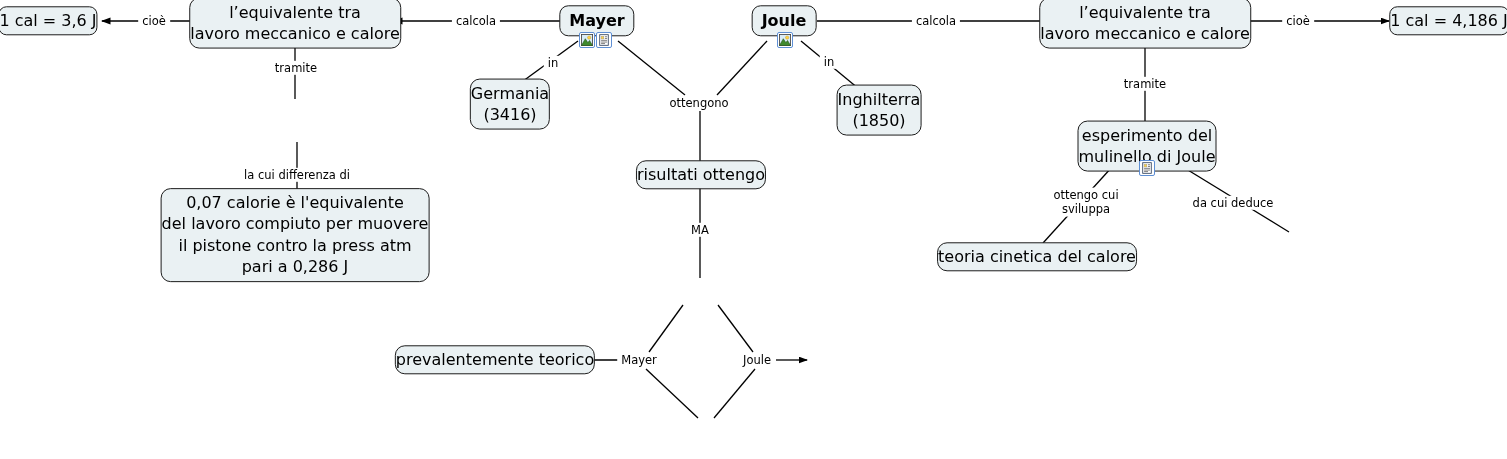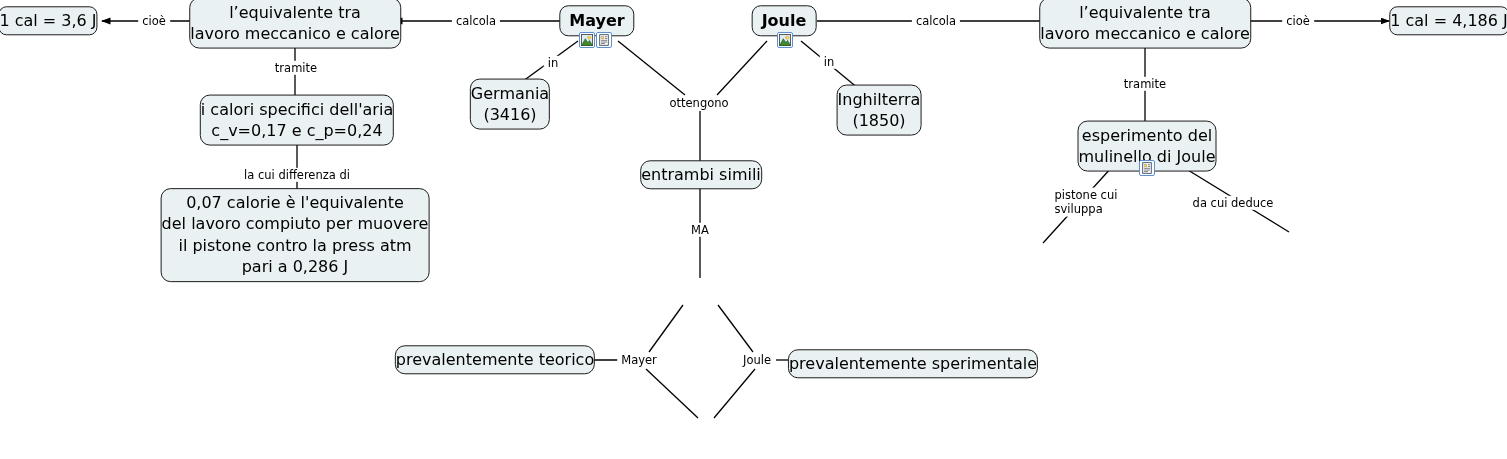--- a/index.html
+++ b/index.html
@@ -8,21 +8,21 @@
     width:1507px;height:459px;
     background:#ffffff;
     font-family:"DejaVu Sans","Liberation Sans",sans-serif;
     color:#000;
     overflow:hidden;
   }
   #wires{position:absolute;left:0;top:0;z-index:0;}
   .label{
     position:absolute;transform:translate(-50%,-50%);
     background:#ffffff;padding:0 4px;
-    font-size:11.5px;line-height:1.25;text-align:left;white-space:pre;
+    font-size:11.5px;line-height:1.25;text-align:center;white-space:pre;
     z-index:1;
   }
   .node{
     position:absolute;transform:translate(-50%,-50%);
     background:#eaf1f3;border:1.5px solid #1c1c1c;border-radius:10px;
     padding:3px 0;font-size:16px;line-height:1.34;text-align:center;white-space:pre;
     z-index:2;
   }
   .node.title{font-size:16px;font-weight:bold;padding:4px 9px;border-radius:9px;}
   .node.pill{border-radius:8px;}
@@ -75,49 +75,47 @@
   <div class="label" style="left:476px;top:21px">calcola</div>
   <div class="label" style="left:296px;top:68px">tramite</div>
   <div class="label" style="left:297px;top:175px">la cui differenza di</div>
   <div class="label" style="left:553px;top:63px">in</div>
   <div class="label" style="left:699px;top:103px">ottengono</div>
   <div class="label" style="left:700px;top:230px">MA</div>
   <div class="label" style="left:829px;top:62px">in</div>
   <div class="label" style="left:936px;top:21px">calcola</div>
   <div class="label" style="left:1298px;top:21px">cioè</div>
   <div class="label" style="left:1145px;top:84px">tramite</div>
-  <div class="label" style="left:1086px;top:202px">pistone cui
+  <div class="label" style="left:1086px;top:202px">ottengo cui
 sviluppa</div>
   <div class="label" style="left:1233px;top:203px">da cui deduce</div>
   <div class="label" style="left:639px;top:360px">Mayer</div>
   <div class="label" style="left:757px;top:360px">Joule</div>
 
   <div class="node pill" style="left:48px;top:21px">1 cal = 3,6 J</div>
   <div class="node" style="left:295px;top:23px">l’equivalente tra
 lavoro meccanico e calore</div>
-  <div class="node" style="left:297px;top:120px">i calori specifici dell'aria
-c_v=0,17 e c_p=0,24</div>
   <div class="node" style="left:295px;top:235px">0,07 calorie è l'equivalente
 del lavoro compiuto per muovere
 il pistone contro la press atm
 pari a 0,286 J</div>
   <div class="node title" style="left:597px;top:21px">Mayer</div>
   <div class="node title" style="left:784px;top:21px">Joule</div>
   <div class="node" style="left:510px;top:104px">Germania
 (3416)</div>
   <div class="node" style="left:879px;top:110px">Inghilterra
 (1850)</div>
-  <div class="node" style="left:701px;top:175px">entrambi simili</div>
+  <div class="node" style="left:701px;top:175px">risultati ottengo</div>
   <div class="node" style="left:495px;top:360px">prevalentemente teorico</div>
-  <div class="node" style="left:913px;top:364px">prevalentemente sperimentale</div>
   <div class="node" style="left:1145px;top:23px">l’equivalente tra
 lavoro meccanico e calore</div>
   <div class="node pill" style="left:1449px;top:21px">1 cal = 4,186 J</div>
   <div class="node" style="left:1147px;top:146px">esperimento del
 mulinello di Joule</div>
+  <div class="node" style="left:1037px;top:257px">teoria cinetica del calore</div>
 
   <span class="icon" style="left:579px;top:32px">
     <svg viewBox="0 0 14 14">
       <rect x="0.5" y="0.5" width="13" height="13" fill="#d9ecf8" stroke="#444" stroke-width="1"></rect>
       <circle cx="9.5" cy="4.2" r="1.9" fill="#ffd447" stroke="#c9971b" stroke-width="0.5"></circle>
       <path d="M0.5,13.5 L5,5.5 L8,10 L10,7.5 L13.5,13.5 Z" fill="#3f8a2e" stroke="#1f4d15" stroke-width="0.6"></path>
     </svg>
   </span>
   <span class="icon" style="left:596px;top:32px">
     <svg viewBox="0 0 14 14">

